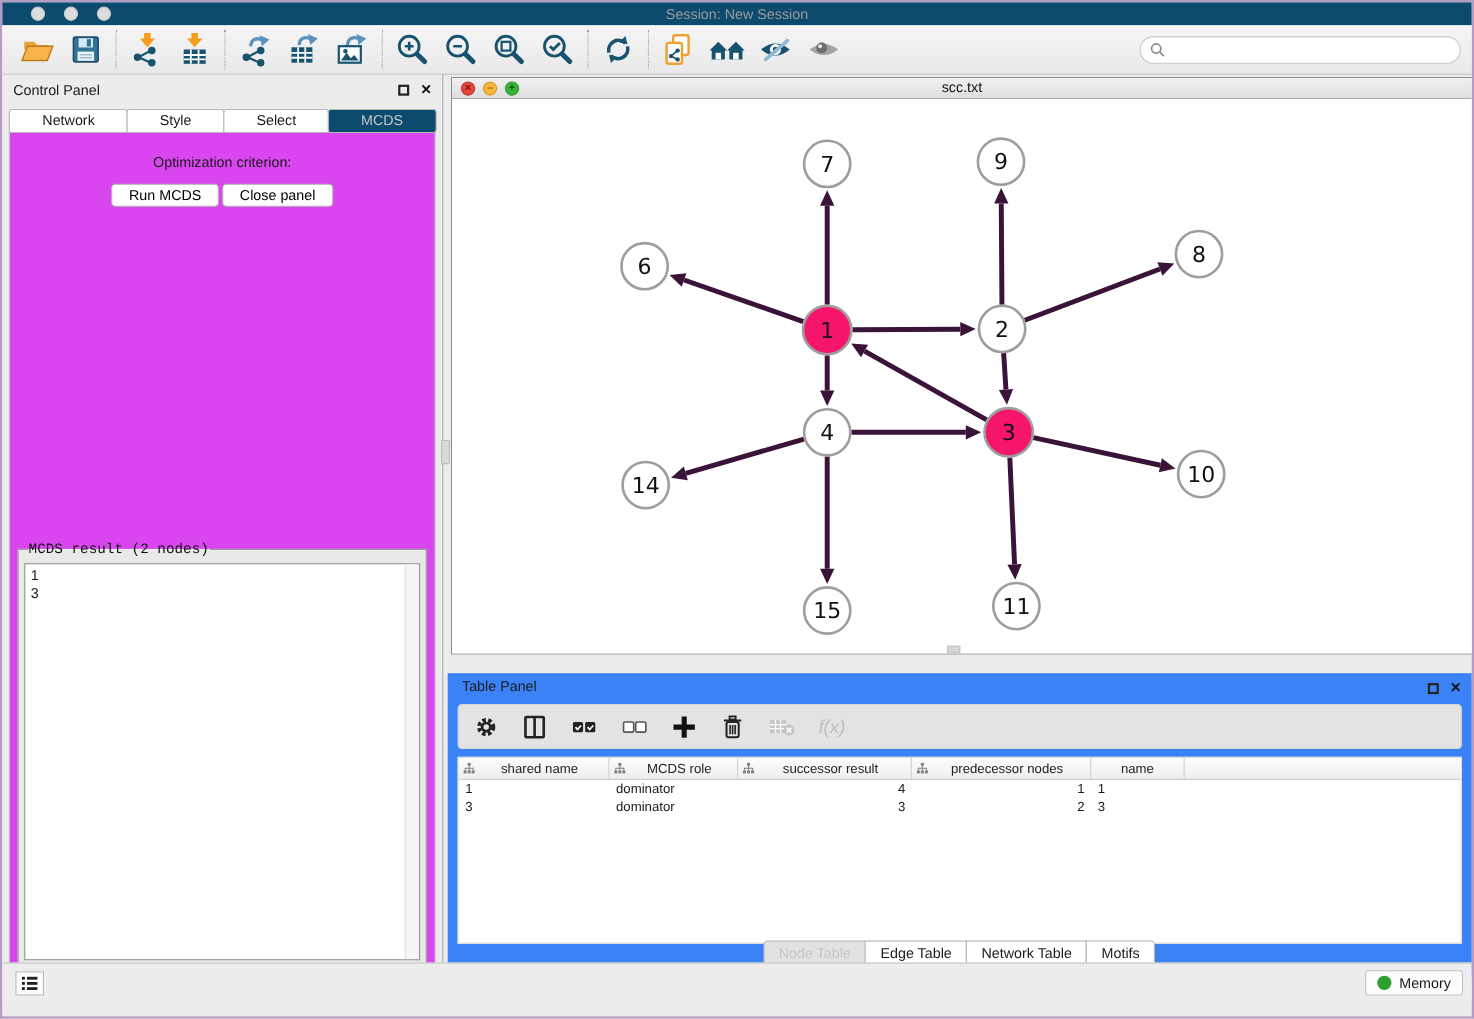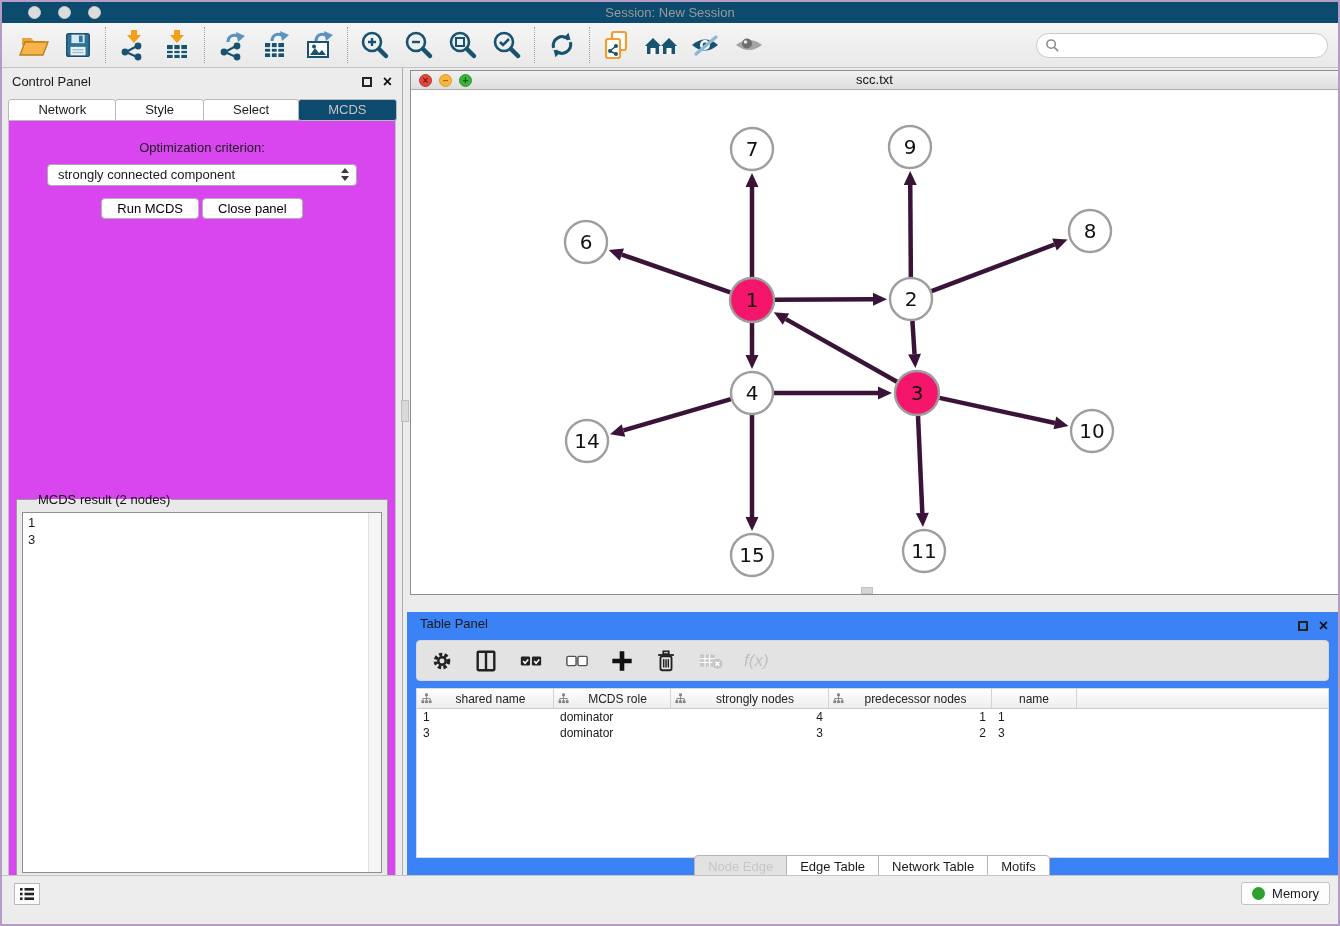--- a/index.html
+++ b/index.html
@@ -44,21 +44,21 @@
     border-radius:4px; font-size:13px; line-height:20px; padding:0 24px 0 10px; position:relative; }
   .sel-arrows { position:absolute; right:7px; top:3px; display:flex; flex-direction:column; gap:3px; }
   .sel-arrows i { display:block; width:0; height:0; border-left:4px solid transparent; border-right:4px solid transparent; }
   .sel-arrows .up { border-bottom:5px solid #3b3b3b; }
   .sel-arrows .dn { border-top:5px solid #3b3b3b; }
   .btn-row { margin-top:12px; display:flex; justify-content:center; gap:3px;align-items:center; }
   .btn { height:21px; padding:0 15px; background:#fff; border:1px solid #B2B2B2; border-radius:4px;
     font-size:13px; font-family:"Liberation Sans",sans-serif; }
   .result-fieldset { position:absolute; left:7px; right:7px; top:373px; bottom:4px;
     border:1px solid #9C9C9C; padding:5px; background:#E9E9E9; }
-  .result-fieldset legend { font-size:13px; padding:0 1px; margin-left:15px; color:#111; }
+  .result-fieldset legend { font-size:13px; padding:0 1px; margin-left:3px; color:#111;font-family:Liberation Mono, monospace; }
   .result-area { position:relative; width:100%; height:100%; background:#fff; border:1px solid #8F8F8F;
     font-size:13px; line-height:17px; padding:1px 5px; white-space:pre; overflow:hidden; }
   .result-scroll { position:absolute; right:0; top:0; bottom:0; width:13px; background:#F5F5F5; border-left:1px solid #E0E0E0; }
   
   .v-grip { position:absolute; left:399px; top:398px; width:8px; height:22px; background:#D9D9D9;
     border:1px solid #BDBDBD; z-index:3; }
   .h-grip { position:absolute; left:859px; top:585px; width:12px; height:7px; background:#D6D6D6;
     border:1px solid #C2C2C2; z-index:3; }
   
   #net-window { position:absolute; left:408px; top:68px; width:929px; height:525px;
@@ -280,27 +280,20 @@
     </span>
   </div>
   <div class="cp-tabs">
     <div class="cp-tab">Network</div>
     <div class="cp-tab">Style</div>
     <div class="cp-tab">Select</div>
     <div class="cp-tab disabled">MCDS</div>
   </div>
   <div class="cp-body">
     <div class="opt-label">Optimization criterion:</div>
-    <div class="opt-select">
-      <span>strongly connected component</span>
-      <span class="sel-arrows">
-          <i class="up"></i>
-          <i class="dn"></i>
-        </span>
-    </div>
     <div class="btn-row">
       <button class="btn">Run MCDS</button>
       <button class="btn">Close panel</button>
     </div>
     <fieldset class="result-fieldset">
       <legend>MCDS result (2 nodes)</legend>
       <div class="result-area"><span>1</span>
 <span>3</span><div class="result-scroll"></div></div>
     </fieldset>
   </div>
@@ -449,21 +442,21 @@
         <span class="lbl">MCDS role</span>
       </div>
       <div class="th" style="width:158px">
         <svg width="11" height="11" viewBox="0 0 12 12">
             <rect x="4.5" y="0.5" width="3" height="3" fill="#808080"></rect>
             <rect x="0.5" y="8" width="3" height="3" fill="#808080"></rect>
             <rect x="4.5" y="8" width="3" height="3" fill="#808080"></rect>
             <rect x="8.5" y="8" width="3" height="3" fill="#808080"></rect>
             <path d="M6 3.5 v2 M2 8 v-2 h8 v2 M6 5.5 v2.5" stroke="#808080" fill="none"></path>
           </svg>
-        <span class="lbl">strongly nodes</span>
+        <span class="lbl">successor result</span>
       </div>
       <div class="th" style="width:163px">
         <svg width="11" height="11" viewBox="0 0 12 12">
             <rect x="4.5" y="0.5" width="3" height="3" fill="#808080"></rect>
             <rect x="0.5" y="8" width="3" height="3" fill="#808080"></rect>
             <rect x="4.5" y="8" width="3" height="3" fill="#808080"></rect>
             <rect x="8.5" y="8" width="3" height="3" fill="#808080"></rect>
             <path d="M6 3.5 v2 M2 8 v-2 h8 v2 M6 5.5 v2.5" stroke="#808080" fill="none"></path>
           </svg>
         <span class="lbl">predecessor nodes</span>
@@ -481,21 +474,21 @@
     </div>
     <div class="tr">
       <div class="td" style="width:137px">3</div>
       <div class="td" style="width:117px">dominator</div>
       <div class="td" style="width:158px;text-align:right">3</div>
       <div class="td" style="width:163px;text-align:right">2</div>
       <div class="td" style="width:85px">3</div>
     </div>
   </div>
   <div class="tp-tabs">
-    <div class="tp-tab disabled">Node Edge</div>
+    <div class="tp-tab disabled">Node Table</div>
     <div class="tp-tab">Edge Table</div>
     <div class="tp-tab">Network Table</div>
     <div class="tp-tab">Motifs</div>
   </div>
 </div>
 
 <div id="status-bar">
   <div class="list-btn">
     <svg width="16" height="14" viewBox="0 0 16 14">
       <rect x="1" y="1" width="2.6" height="2.6" fill="#222"></rect>

